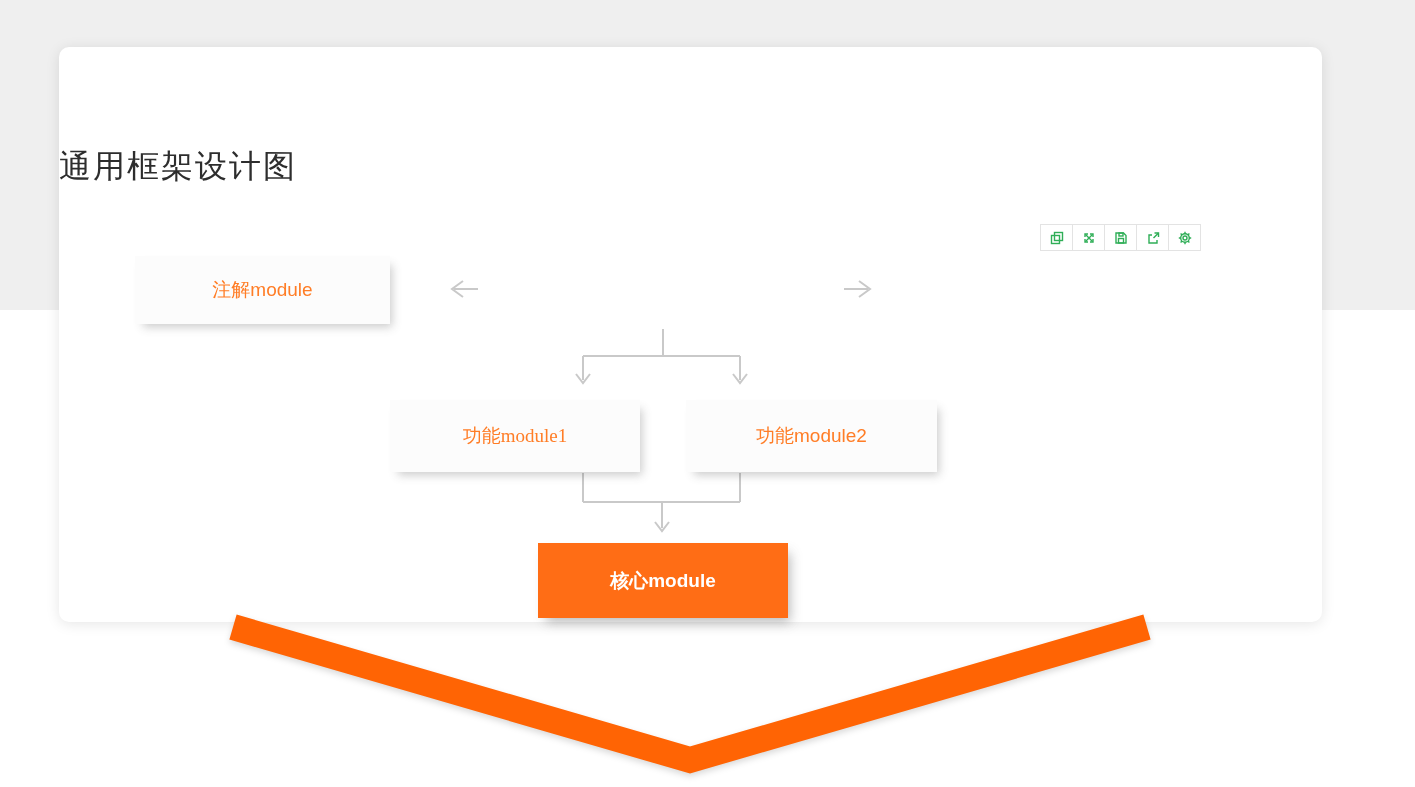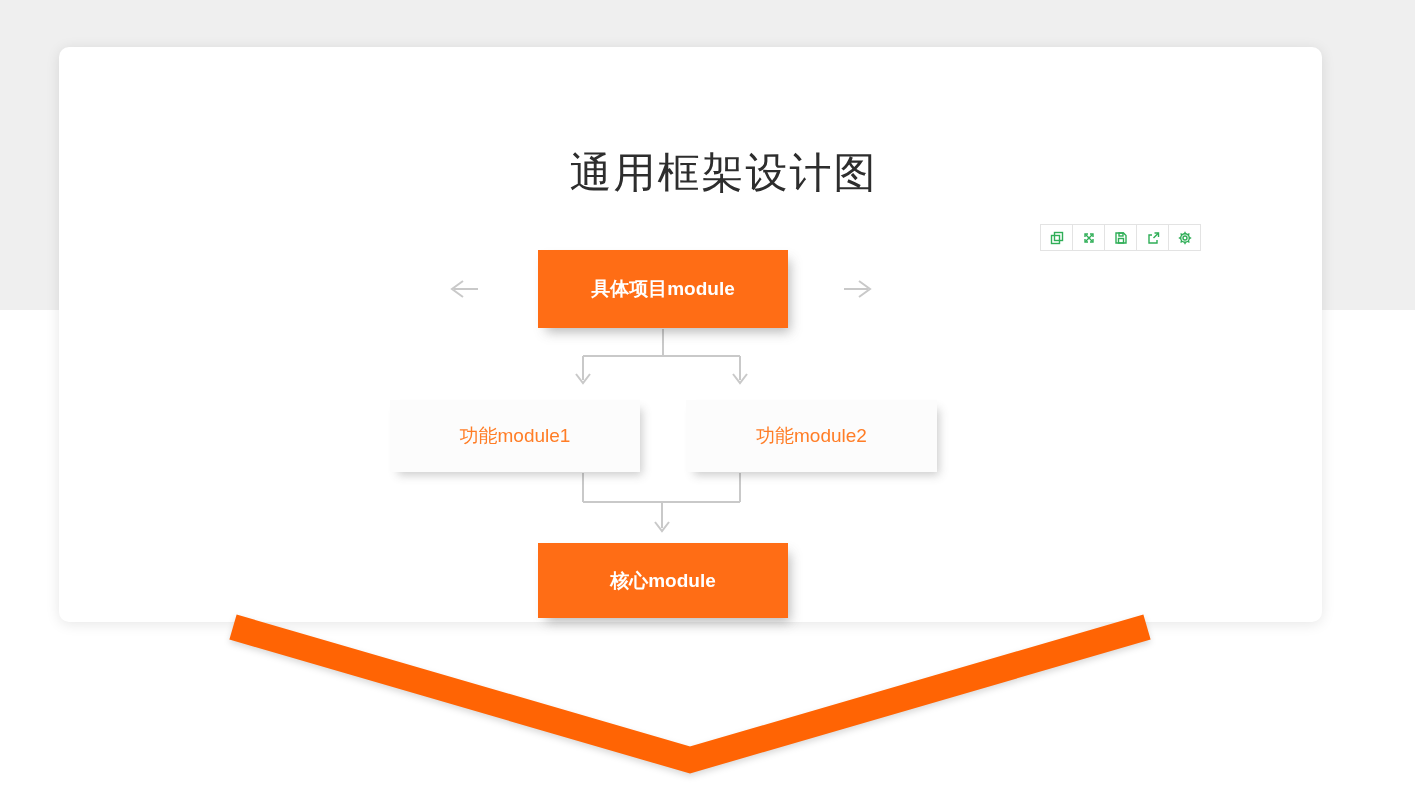--- a/index.html
+++ b/index.html
@@ -8,22 +8,22 @@
               font-family:"Liberation Sans","DejaVu Sans",sans-serif; }
   .stage { position:relative; width:1415px; height:787px; }
 
   .top-band { position:absolute; left:0; top:0; width:1415px; height:310px;
               background:#efefef; z-index:0; }
 
   .card { position:absolute; left:59px; top:47px; width:1263px; height:575px;
           background:#ffffff; border-radius:10px;
           box-shadow:0 2px 14px rgba(0,0,0,0.10); z-index:1; }
 
-  .title { position:absolute; left:0; top:98px; width:100%; text-align:center;
-           font-size:42px; color:#2d2d2d; letter-spacing:2px; font-weight:500;margin-left:33px; }
+  .title { position:absolute; left:0; top:98px; width:100%; 
+           font-size:32px; color:#2d2d2d; letter-spacing:2px; font-weight:500; }
 
   svg.layer { position:absolute; left:0; top:0; width:1415px; height:787px;
               pointer-events:none; }
   .chevron-layer { z-index:2; }
   .connector-layer { z-index:3; }
 
   .node { position:absolute; z-index:4; display:flex; align-items:center;
           justify-content:center; font-size:19px; }
   .node-light { background:#fcfcfc; color:#ff7d26;
                 box-shadow:5px 6px 9px -3px rgba(70,70,70,0.28); }
@@ -61,28 +61,28 @@
     <path d="M844,289 H868 M859,281 L870,289 L859,297"></path>
 
     <path d="M663,329 V356 M583,356 H740 M583,356 V380 M740,356 V380"></path>
     <path d="M576,374 L583,383 L590,374"></path>
     <path d="M733,374 L740,383 L747,374"></path>
 
     <path d="M583,473 V502 M740,473 V502 M583,502 H740 M662,502 V528"></path>
     <path d="M655,522 L662,531 L669,522"></path>
   </svg>
 
-
-  <div class="node node-primary" style="left:538px; top:250px; width:250px; height:78px;">
-    <span>具体项目module</span>
+  <div class="node node-light" style="left:135px; top:256px; width:255px; height:68px;">
+    <span>注解module</span>
   </div>
 
 
 
-  <div class="node node-light" style="left:390px; top:400px; width:250px; height:72px;">
+
+  <div class="node node-light" style="left:390px; top:400px; width:250px; height:72px;font-family:Liberation Serif, serif;">
     <span>功能module1</span>
   </div>
 
   <div class="node node-light" style="left:686px; top:400px; width:251px; height:72px;">
     <span>功能module2</span>
   </div>
 
   <div class="node node-primary" style="left:538px; top:543px; width:250px; height:75px;">
     <span>核心module</span>
   </div>

